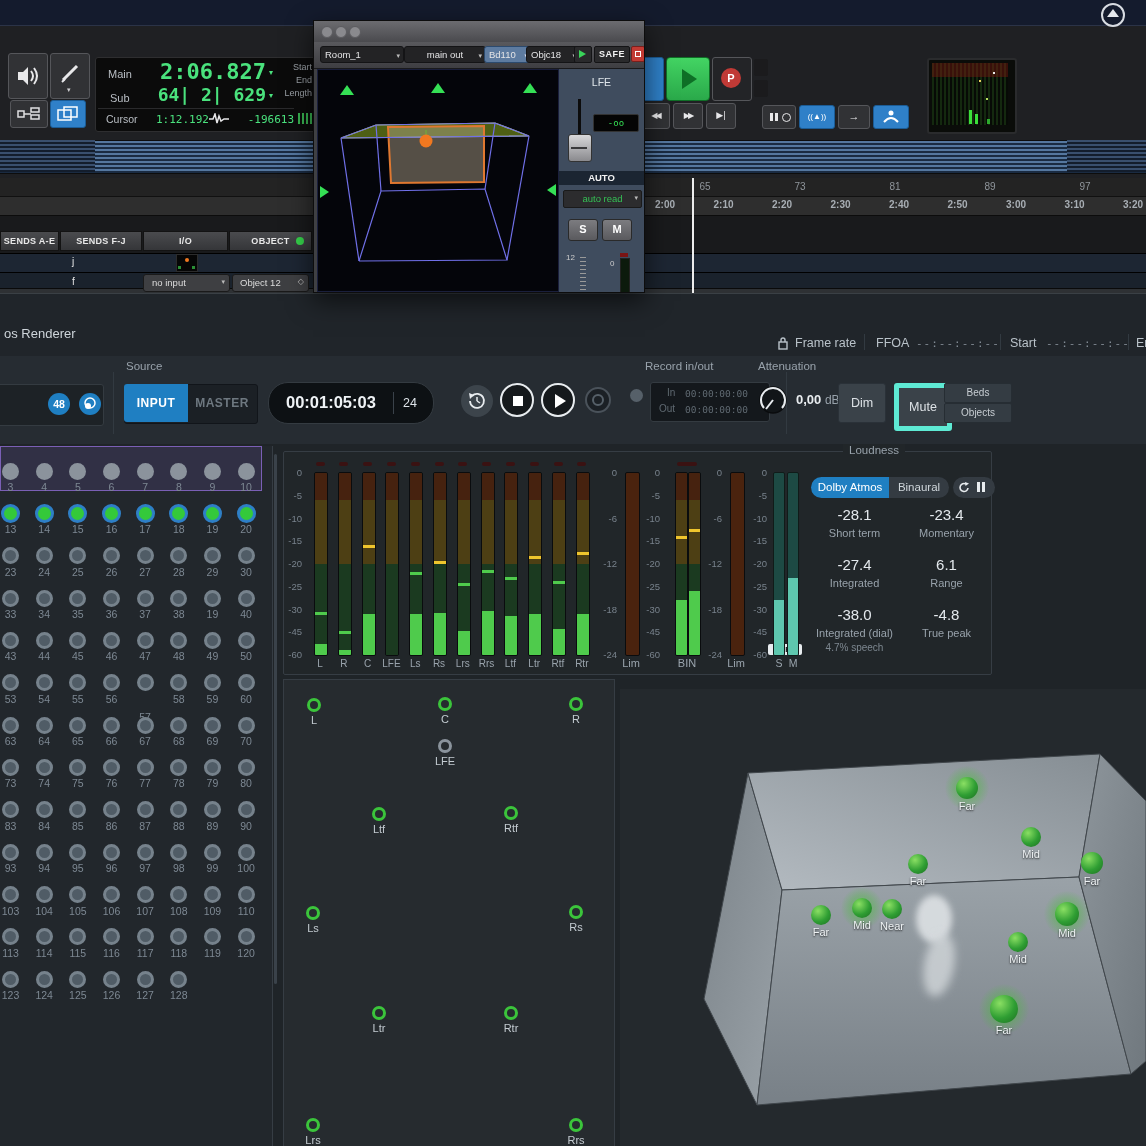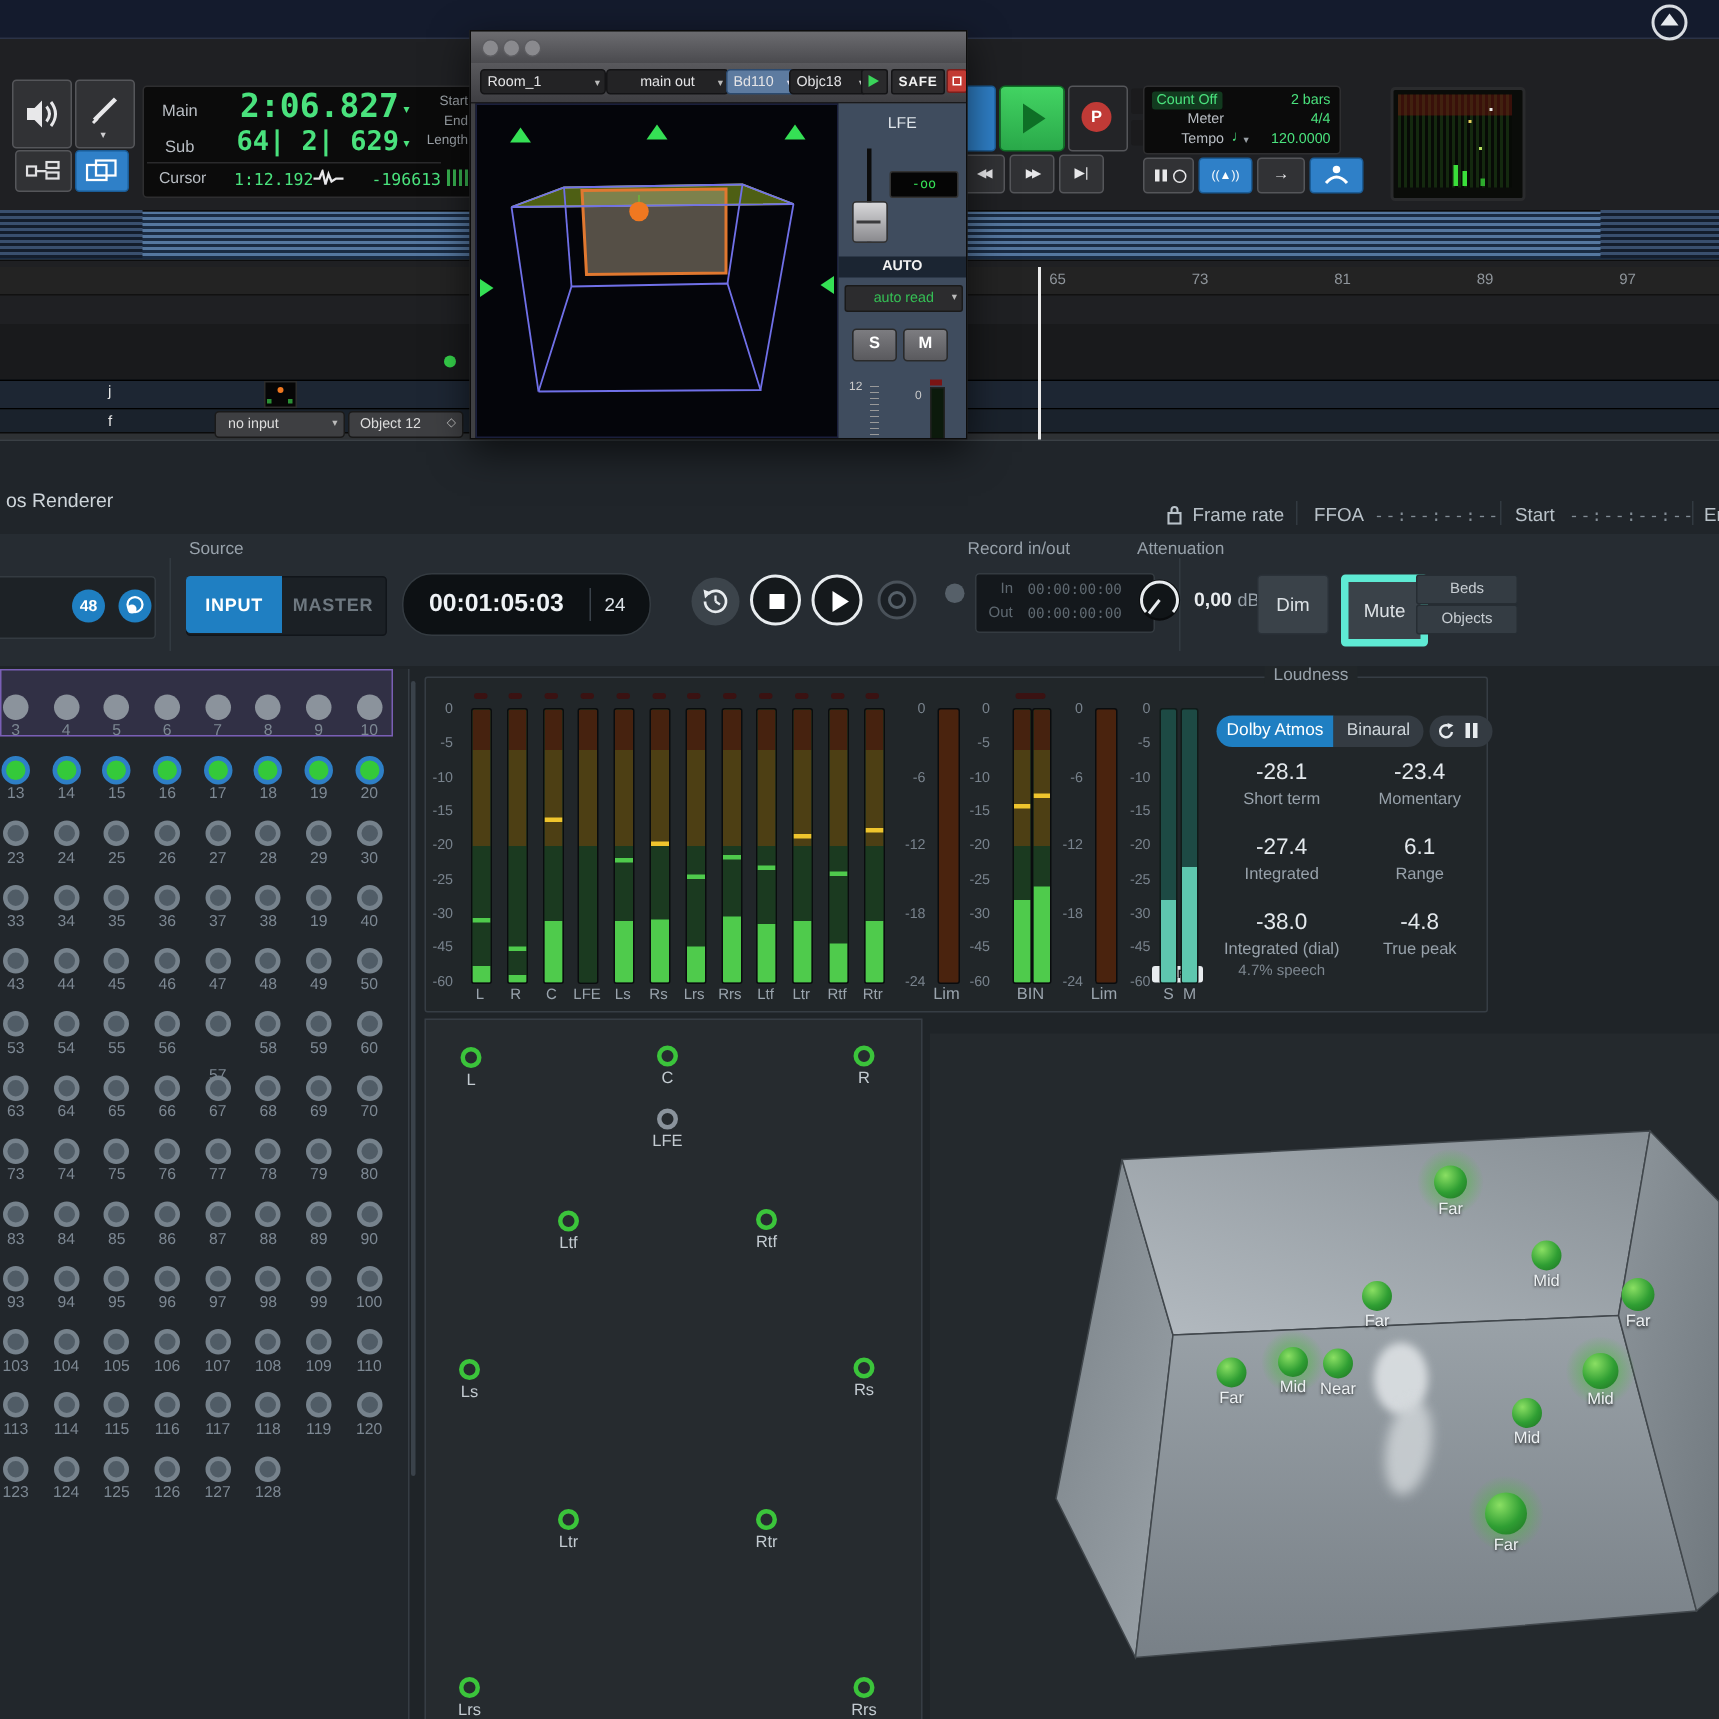--- a/index.html
+++ b/index.html
@@ -106,30 +106,20 @@
   </div>
   <div class="ptbtn" style="left:712px;top:57px;width:38px;height:42px;background:#232427;">
     <div style="position:absolute;left:8px;top:10px;width:20px;height:20px;border-radius:50%;background:#c03a36;color:#fff;font-size:11px;font-weight:bold;text-align:center;line-height:20px;">P</div>
   </div>
   <div class="abs" style="left:754px;top:59px;width:14px;height:17px;background:#1b1b1d;border-radius:2px;"></div>
   <div class="abs" style="left:754px;top:80px;width:14px;height:17px;background:#1b1b1d;border-radius:2px;"></div>
   <div class="ptbtn" style="left:641px;top:103px;width:27px;height:24px;color:#e8e8ea;font-size:8px;text-align:center;line-height:23px;letter-spacing:-2px;">◀◀</div>
   <div class="ptbtn" style="left:673px;top:103px;width:28px;height:24px;color:#e8e8ea;font-size:8px;text-align:center;line-height:23px;letter-spacing:-2px;">▶▶</div>
   <div class="ptbtn" style="left:706px;top:103px;width:28px;height:24px;color:#e8e8ea;font-size:9px;text-align:center;line-height:23px;">▶|</div>
 
-  <div class="abs lcd" style="left:762px;top:57px;width:130px;height:44px;">
-    <div class="abs" style="left:5px;top:3px;background:#123a1f;color:#4ae27d;font-size:9.5px;padding:0 3px;border-radius:2px;line-height:12px;">Count Off</div>
-    <div class="abs grn" style="left:70px;top:3px;width:54px;text-align:right;font-size:9.5px;">2 bars</div>
-    <div class="abs" style="left:5px;top:16px;width:48px;text-align:right;font-size:9.5px;color:#b9bec4;">Meter</div>
-    <div class="abs grn" style="left:70px;top:16px;width:54px;text-align:right;font-size:9.5px;">4/4</div>
-    <div class="abs" style="left:5px;top:29px;width:48px;text-align:right;font-size:9.5px;color:#b9bec4;">Tempo</div>
-    <div class="abs grn" style="left:58px;top:28px;font-size:10px;">♩</div>
-    <div class="abs" style="left:66px;top:31px;color:#9aa0a6;font-size:7px;">▾</div>
-    <div class="abs grn" style="left:74px;top:29px;width:50px;text-align:right;font-size:9.5px;">120.0000</div>
-  </div>
 
   <div class="ptbtn" style="left:762px;top:105px;width:32px;height:22px;">
     <div class="abs" style="left:7px;top:7px;width:3px;height:8px;background:#e8e8ea;box-shadow:5px 0 0 #e8e8ea;"></div>
     <div class="abs" style="left:19px;top:7px;width:7px;height:7px;border:1.5px solid #e8e8ea;border-radius:50%;"></div>
   </div>
   <div class="ptbtn" style="left:799px;top:105px;width:34px;height:22px;background:#2f80c8;border-color:#1b5c96;color:#fff;font-size:8px;text-align:center;line-height:21px;">((▲))</div>
   <div class="ptbtn" style="left:838px;top:105px;width:30px;height:22px;color:#e8e8ea;font-size:11px;text-align:center;line-height:20px;">→</div>
   <div class="ptbtn" style="left:873px;top:105px;width:34px;height:22px;background:#2f80c8;border-color:#1b5c96;">
     <svg width="18" height="16" style="position:absolute;left:8px;top:3px;">
         <circle cx="9" cy="4" r="2.5" fill="#fff"></circle>
@@ -152,24 +142,41 @@
   <div class="abs" style="left:0;top:140px;width:95px;height:32px;background:repeating-linear-gradient(180deg,#394f6e 0 2px,#131d2c 2px 4px);"></div>
   <div class="abs" style="left:1067px;top:140px;width:79px;height:32px;background:repeating-linear-gradient(180deg,#394f6e 0 2px,#131d2c 2px 4px);"></div>
 
   <div class="abs" style="left:0;top:178px;width:1146px;height:18px;background:#232323;border-bottom:1px solid #111;" id="ruler-bars">
       <div class="rlbl" style="left:690px;top:3px;">65</div>
       <div class="rlbl" style="left:785px;top:3px;">73</div>
       <div class="rlbl" style="left:880px;top:3px;">81</div>
       <div class="rlbl" style="left:975px;top:3px;">89</div>
       <div class="rlbl" style="left:1070px;top:3px;">97</div>
     </div>
+  <div class="abs" style="left:0;top:197px;width:1146px;height:18px;background:#2e2e2e;border-bottom:1px solid #0c0c0c;" id="ruler-minsec">
+      <div class="rlbl2" style="left:648px;top:2px;">2:00</div>
+      <div class="rlbl2" style="left:706.5px;top:2px;">2:10</div>
+      <div class="rlbl2" style="left:765px;top:2px;">2:20</div>
+      <div class="rlbl2" style="left:823.5px;top:2px;">2:30</div>
+      <div class="rlbl2" style="left:882px;top:2px;">2:40</div>
+      <div class="rlbl2" style="left:940.5px;top:2px;">2:50</div>
+      <div class="rlbl2" style="left:999px;top:2px;">3:00</div>
+      <div class="rlbl2" style="left:1057.5px;top:2px;">3:10</div>
+      <div class="rlbl2" style="left:1116px;top:2px;">3:20</div>
+    </div>
 
   <div class="abs" style="left:0;top:216px;width:1146px;height:77px;background:#191a1c;"></div>
   <div class="abs" style="left:0;top:253px;width:1146px;height:18px;background:#1d2633;border-top:1px solid #000;border-bottom:1px solid #000;"></div>
   <div class="abs" style="left:0;top:273px;width:1146px;height:19px;background:#1a222c;border-bottom:1px solid #000;"></div>
+  <div class="abs" id="track-headers" style="left:0;top:231px;width:313px;height:20px;">
+      <div class="thdr" style="left:0px;top:0;width:57px;height:18px;">SENDS A-E</div>
+      <div class="thdr" style="left:60px;top:0;width:80px;height:18px;">SENDS F-J</div>
+      <div class="thdr" style="left:143px;top:0;width:83px;height:18px;">I/O</div>
+      <div class="thdr" style="left:229px;top:0;width:81px;height:18px;">OBJECT</div>
+    </div>
   <div class="abs" style="left:296px;top:237px;width:8px;height:8px;border-radius:50%;background:#35d04a;z-index:3;"></div>
   <div class="abs" style="left:72px;top:256px;font-size:10px;color:#e6e6e6;z-index:3;">j</div>
   <div class="abs" style="left:72px;top:276px;font-size:10px;color:#e6e6e6;z-index:3;">f</div>
   <div class="abs" style="left:176px;top:254px;width:20px;height:16px;background:#060606;border:1px solid #2c2c2c;z-index:3;">
     <div class="abs" style="left:8px;top:3px;width:4px;height:4px;border-radius:50%;background:#f07820;"></div>
     <div class="abs" style="left:1px;top:11px;width:3px;height:3px;background:#2a8f35;"></div>
     <div class="abs" style="left:15px;top:11px;width:3px;height:3px;background:#2a8f35;"></div>
   </div>
   <div class="abs" style="left:143px;top:274px;width:85px;height:16px;background:#3e3f42;border:1px solid #1a1a1a;border-radius:3px;z-index:3;">
     <span style="position:absolute;left:8px;top:2px;font-size:9.5px;color:#dcdcdc;">no input</span>

